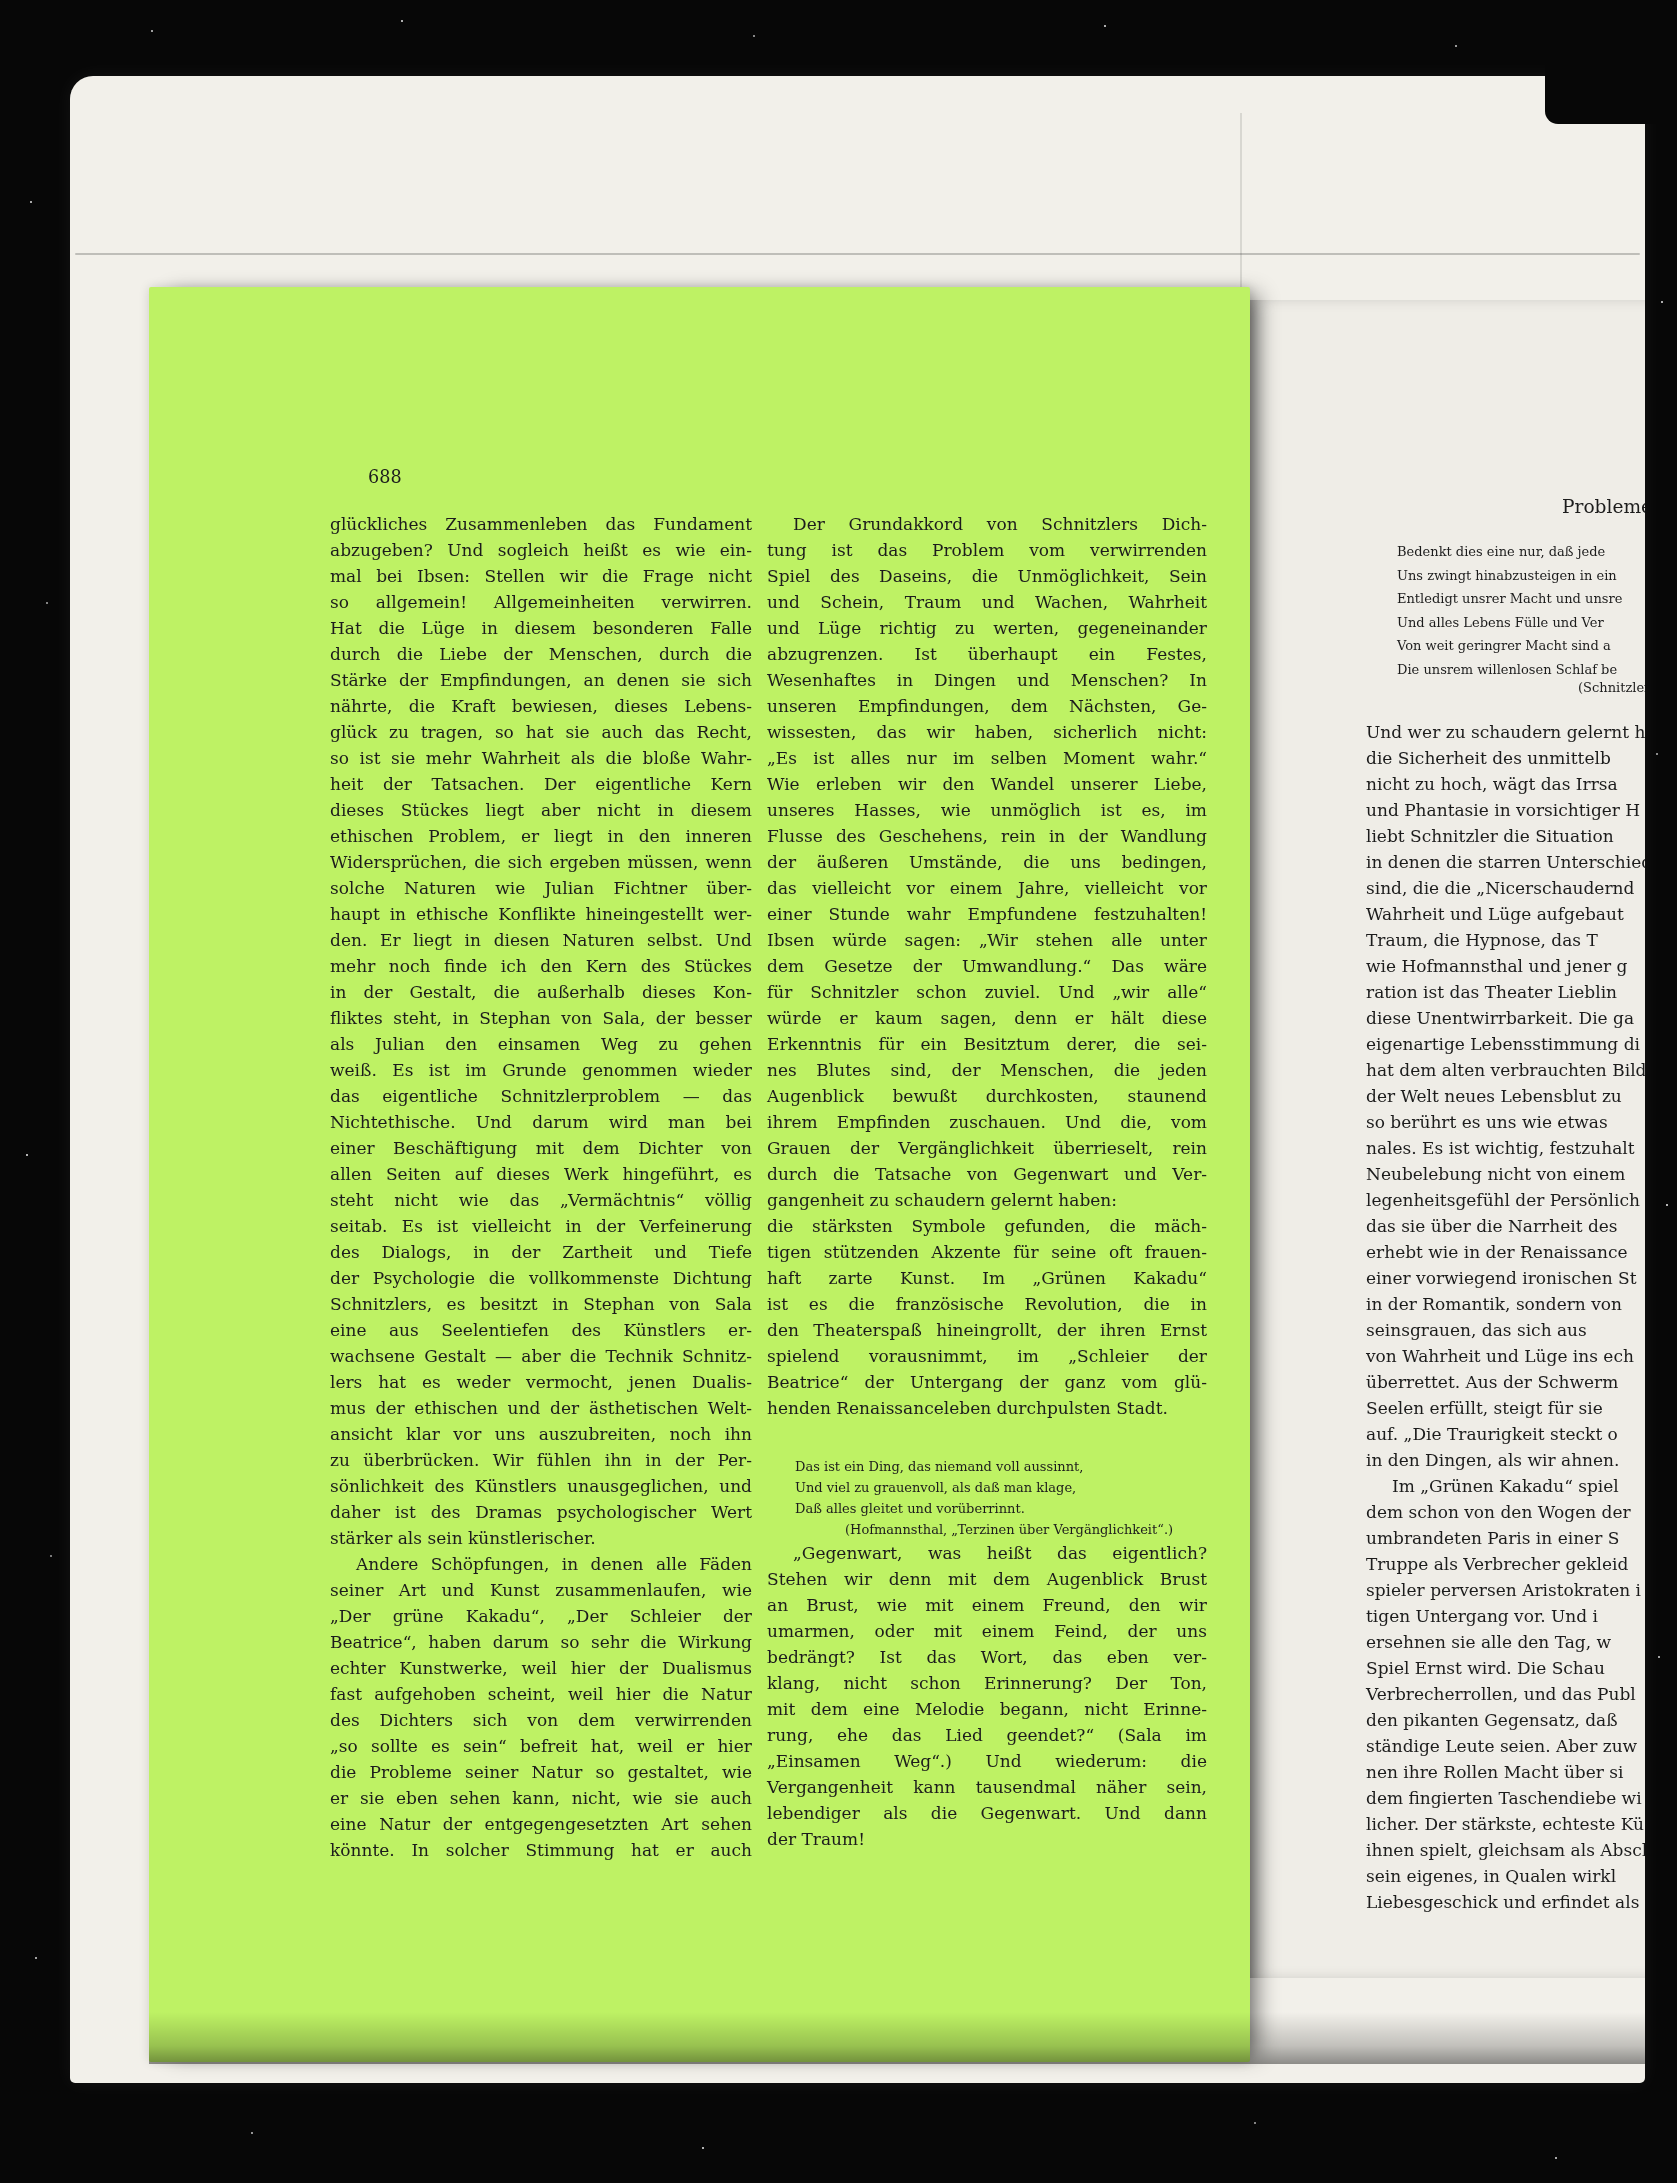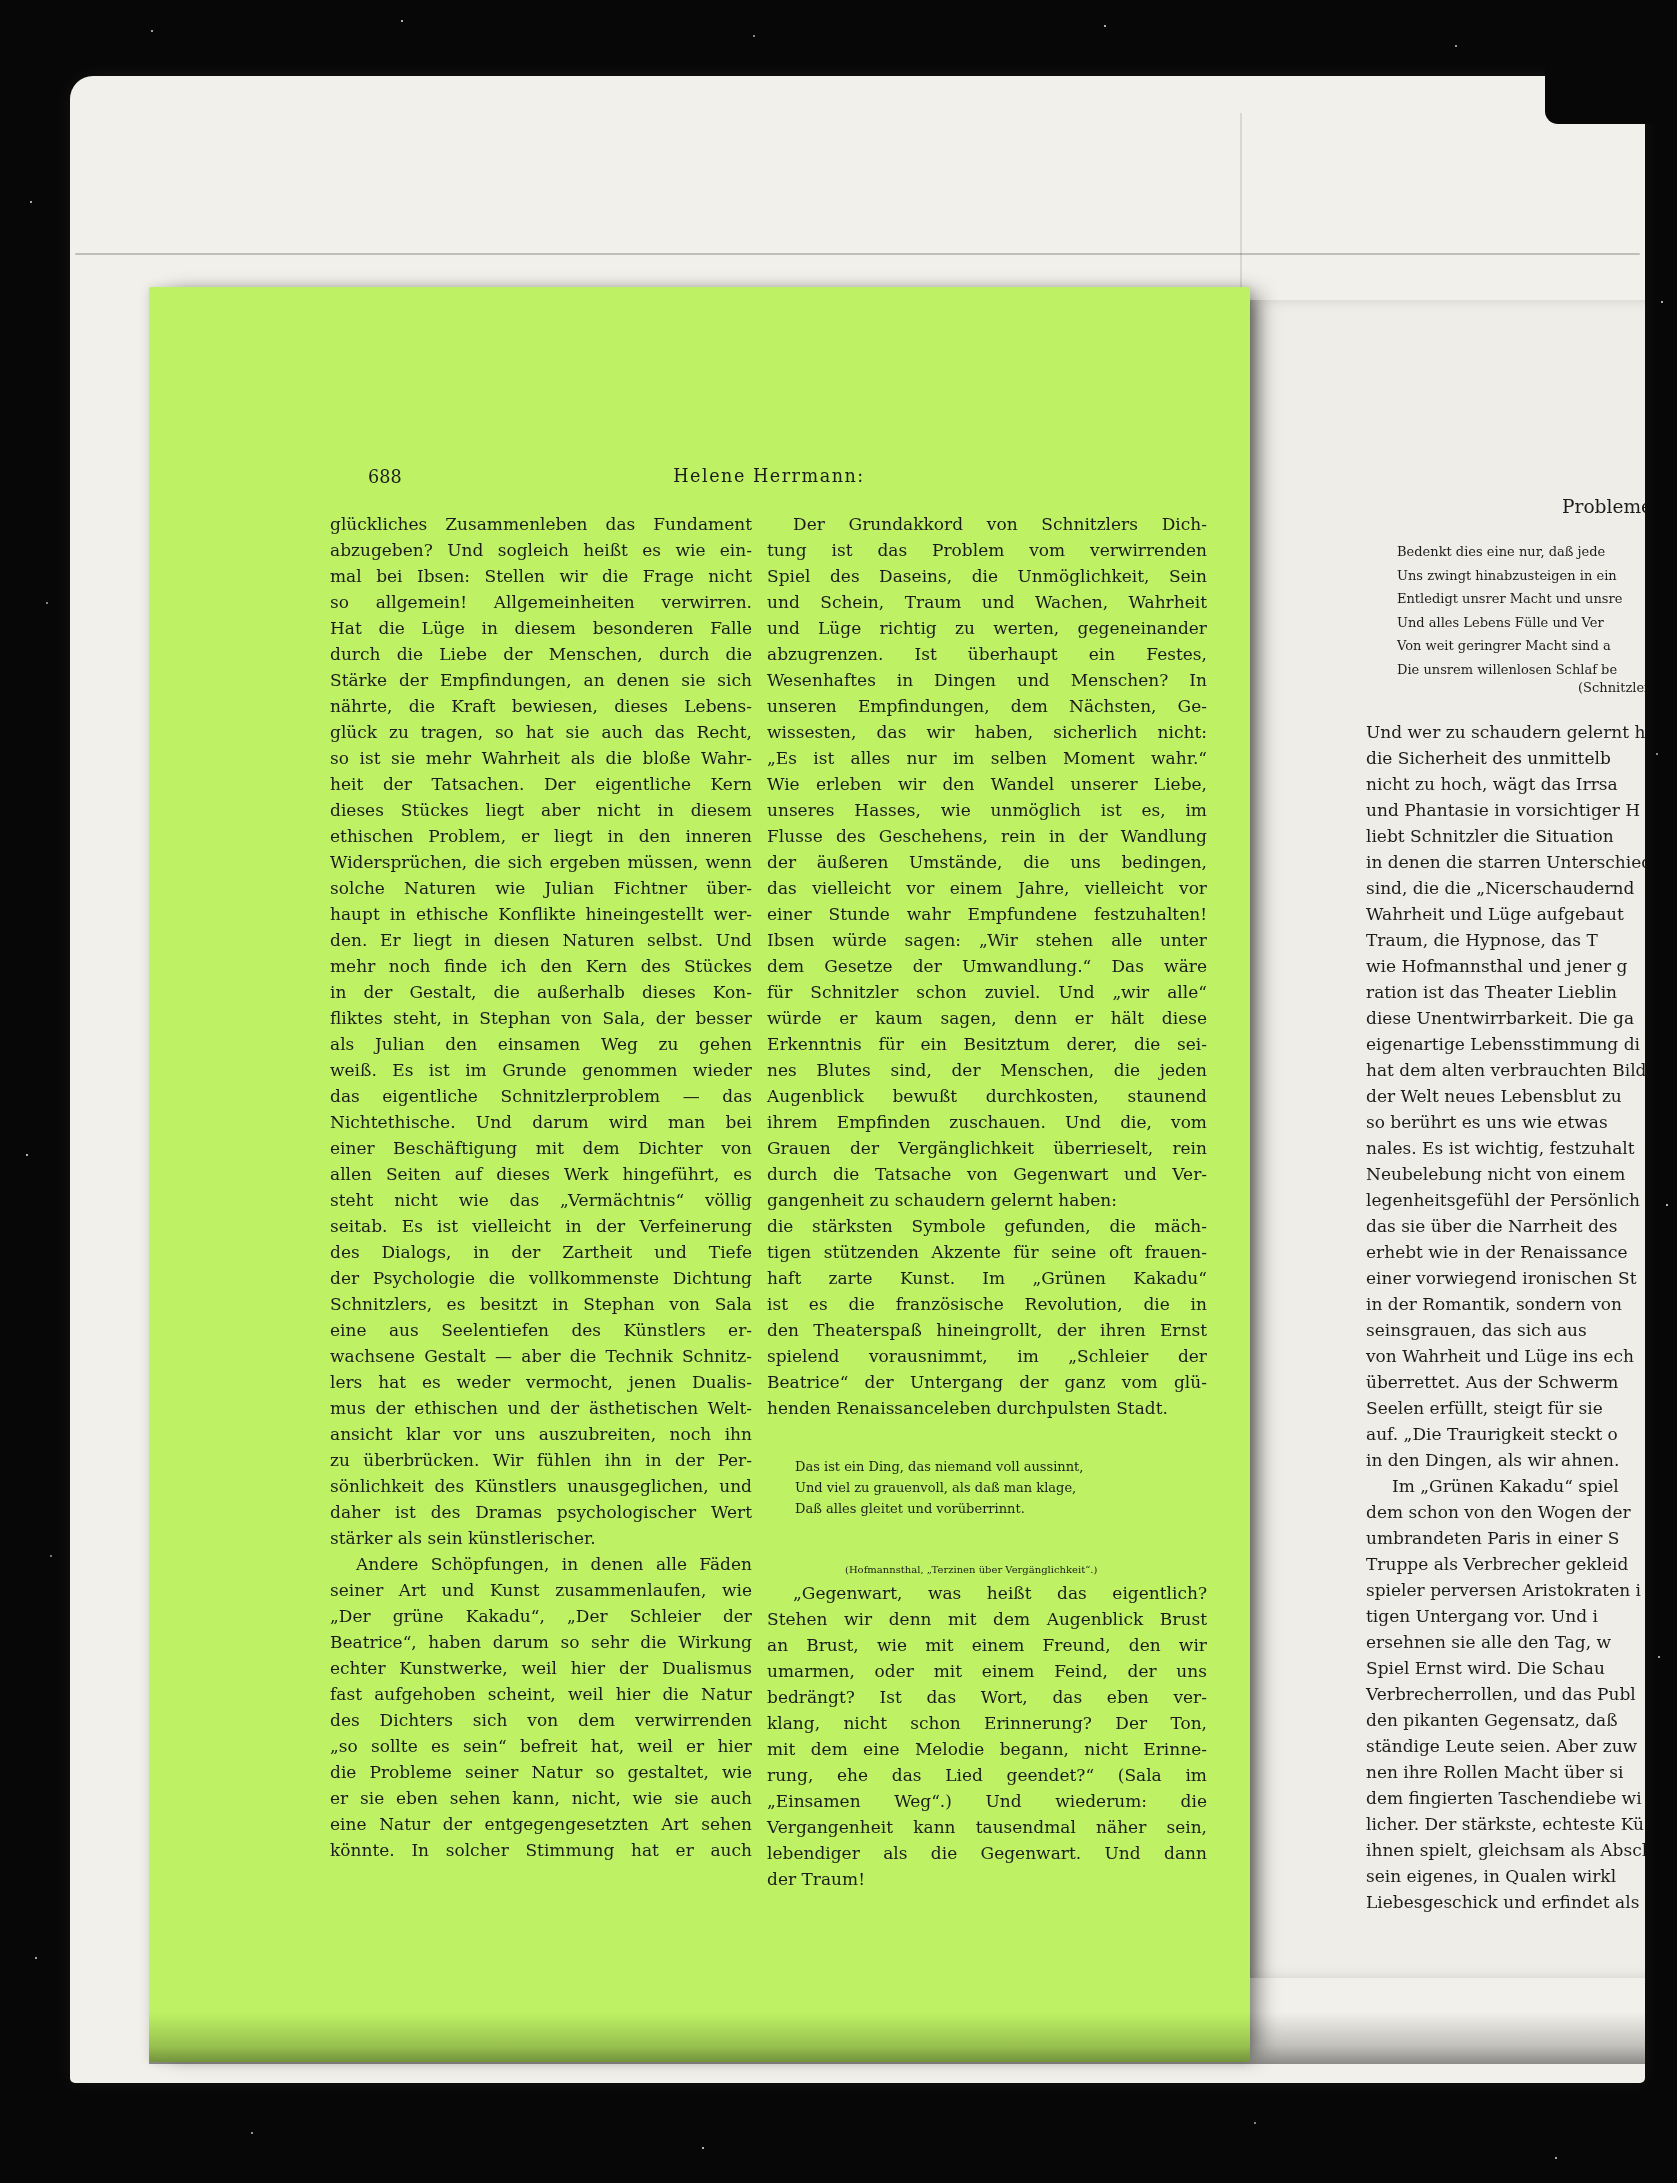--- a/index.html
+++ b/index.html
@@ -38,21 +38,21 @@
   .col{position:absolute;top:224px;font-size:17px;line-height:26px;color:#1c1c1c;}
   .col-left{left:181px;width:422px;}
   .col-right{left:618px;width:440px;}
   
   .line{text-align:justify;text-align-last:justify;}
   .line.lastline{text-align-last:left;}
   .line.pindent{text-indent:26px;}
   .clipped .line{text-align:left;text-align-last:left;white-space:nowrap;}
   .verse{margin-top:35px;margin-left:28px;font-size:13px;line-height:21px;}
   .verse .line{text-align:left;text-align-last:left;white-space:nowrap;}
-  .verse-attr{margin-left:78px;font-size:10px;line-height:21px;color:#1c1c1c;margin-top:40px;}
+  .verse-attr{margin-left:78px;font-size:13px;line-height:21px;color:#1c1c1c;}
   .after-verse{}
   
   .bottom-shadow{position:absolute;left:149px;top:2012px;width:1496px;height:52px;
                  background:linear-gradient(to bottom, rgba(0,0,0,0) 0%, rgba(0,0,0,.20) 65%, rgba(0,0,0,.42) 100%);}
   .notch{position:absolute;left:1545px;top:0;width:132px;height:124px;background:#070707;
          border-radius:0 0 0 13px;}
   .specks{position:absolute;left:0;top:0;width:1.5px;height:1.5px;border-radius:50%;background:transparent;
           box-shadow:30px 201px #c8c8c8, 46px 602px #9a9a9a, 26px 1154px #d5d5d5,
           50px 1555px #8f8f8f, 35px 1957px #c0c0c0, 151px 30px #bdbdbd, 401px 20px #d0d0d0,
           753px 35px #9f9f9f, 1104px 25px #cfcfcf, 1455px 45px #b5b5b5, 1661px 301px #cdcdcd,
@@ -132,21 +132,20 @@
           <div class="line">licher.  Der stärkste, echteste Kü</div>
           <div class="line">ihnen spielt, gleichsam als Absch</div>
           <div class="line">sein eigenes, in Qualen wirkl</div>
           <div class="line lastline">Liebesgeschick und erfindet als</div>
         </div>
       </div>
   </div>
 
   <div class="page1">
     <div class="ph-num">688</div>
-    <div class="ph-title">Helene Herrmann:</div>
     <div class="col col-left">
         <div class="para">
           <div class="line">glückliches Zusammenleben das Fundament</div>
           <div class="line">abzugeben? Und sogleich heißt es wie ein-</div>
           <div class="line">mal bei Ibsen: Stellen wir die Frage nicht</div>
           <div class="line">so allgemein! Allgemeinheiten verwirren.</div>
           <div class="line">Hat die Lüge in diesem besonderen Falle</div>
           <div class="line">durch die Liebe der Menschen, durch die</div>
           <div class="line">Stärke der Empfindungen, an denen sie sich</div>
           <div class="line">nährte, die Kraft bewiesen, dieses Lebens-</div>

